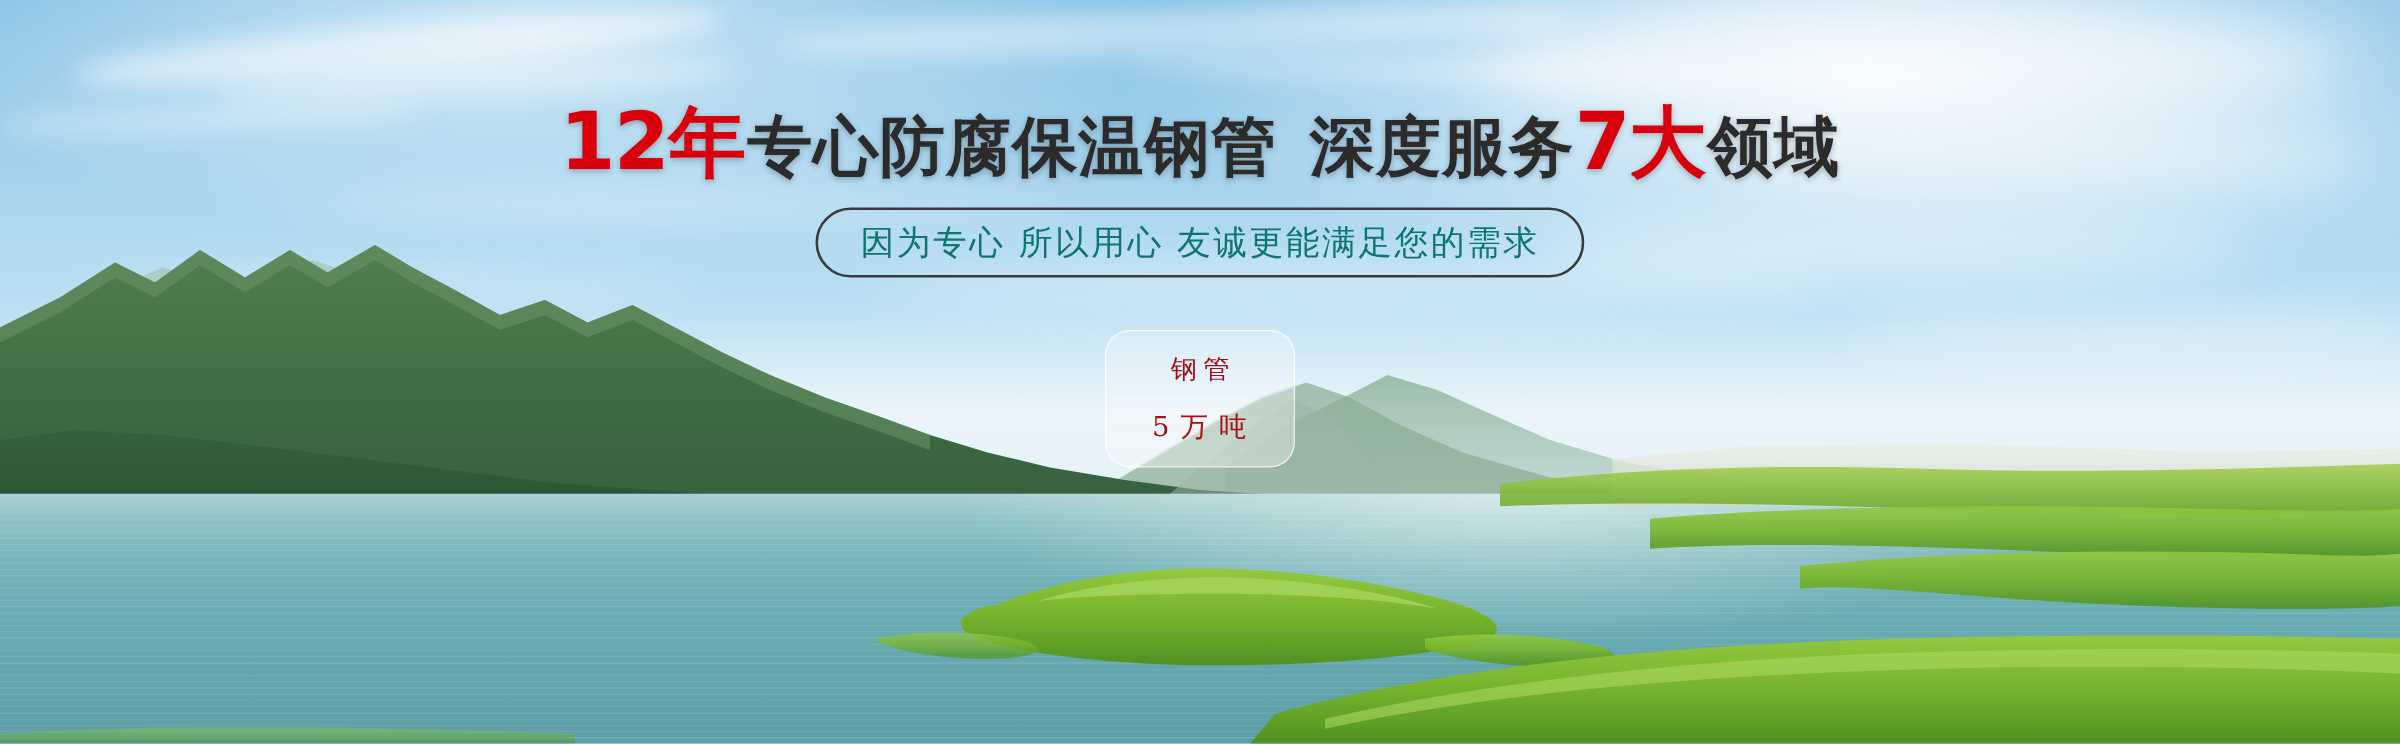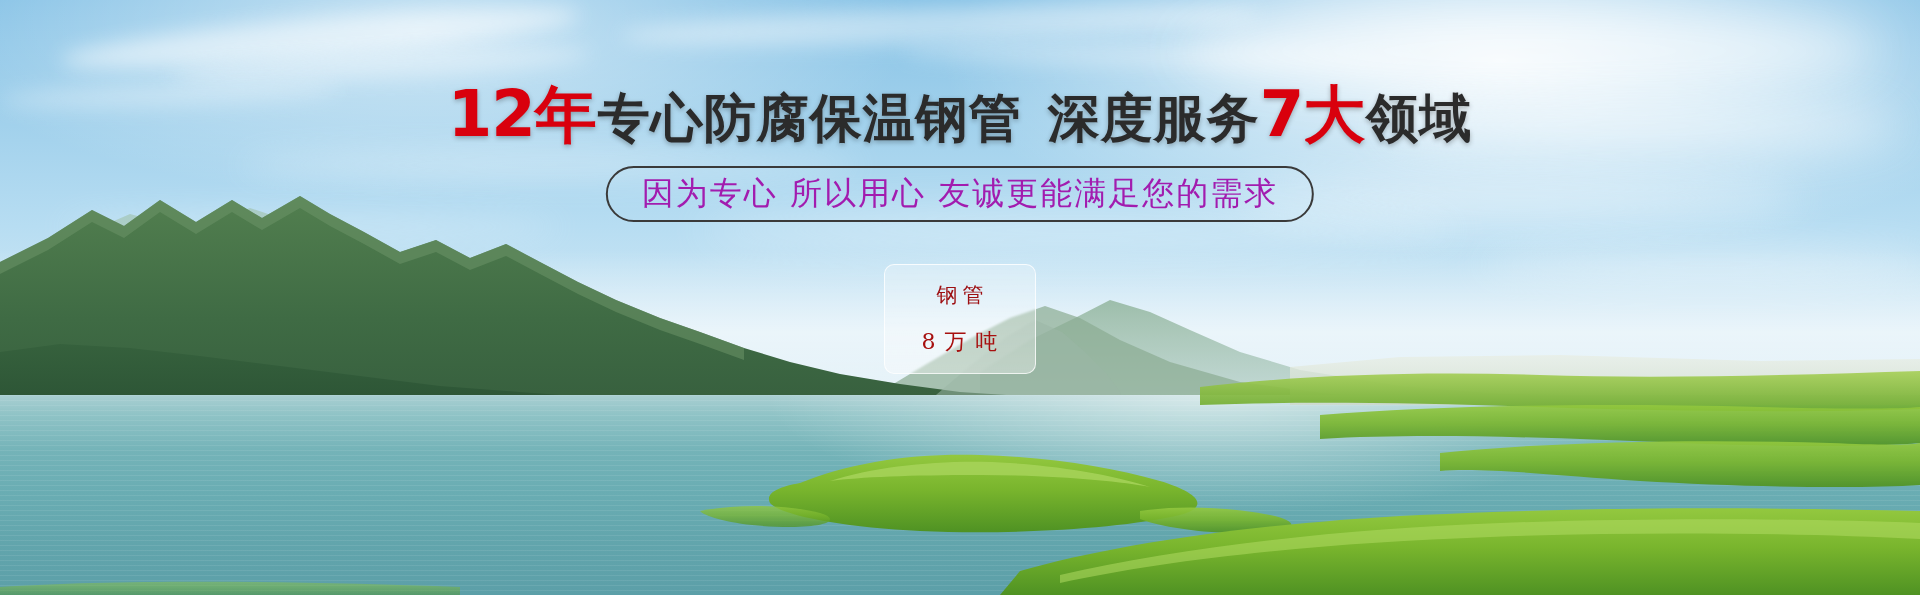--- a/index.html
+++ b/index.html
@@ -83,35 +83,35 @@
     top:166px;
     height:52px;
     padding:0 34px;
     border:2px solid #3a3a3a;
     border-radius:28px;
     display:flex;align-items:center;justify-content:center;
     background:transparent;
   }
   .subpill span{
     font-family:"DejaVu Sans","Liberation Sans",sans-serif;
-    font-size:32px;color:#a21caf;letter-spacing:2px;white-space:nowrap;
+    font-size:27px;color:#0f766e;letter-spacing:2px;white-space:nowrap;
     font-weight:500;
   }
 
   
   .cards{
     position:absolute;left:50%;transform:translateX(-50%);
     top:264px;
     display:flex;
     gap:18px;
   }
   .card{
     width:152px;height:110px;
     border:1px solid rgba(255,255,255,.78);
-    border-radius:10px;
+    border-radius:20px;
     background:linear-gradient(to bottom,rgba(255,255,255,.26) 0%,rgba(255,255,255,.30) 55%,rgba(255,255,255,.38) 100%);
     backdrop-filter:blur(1px);
     display:flex;flex-direction:column;align-items:center;justify-content:center;
     box-sizing:border-box;
   }
   .card .cap{
     font-family:"DejaVu Sans","Liberation Sans",sans-serif;
     font-size:21px;color:#9d0f12;letter-spacing:5px;
     margin-bottom:18px;text-indent:5px;
     font-weight:500;
@@ -258,17 +258,17 @@
     <span class="num12">12</span><span class="red">年</span><span class="dark">专心防腐保温钢管</span><span class="gap"></span><span class="dark">深度服务</span><span class="num12">7</span><span class="red">大</span><span class="dark">领域</span>
   </div>
 
   <div class="subpill">
     <span>因为专心 所以用心  友诚更能满足您的需求</span>
   </div>
 
   <div class="cards">
     <div class="card">
       <div class="cap">钢管</div>
-      <div class="val"><span>8 万 吨</span></div>
+      <div class="val"><span>5 万 吨</span></div>
     </div>
   </div>
 
 </div>
 
 </body></html>

